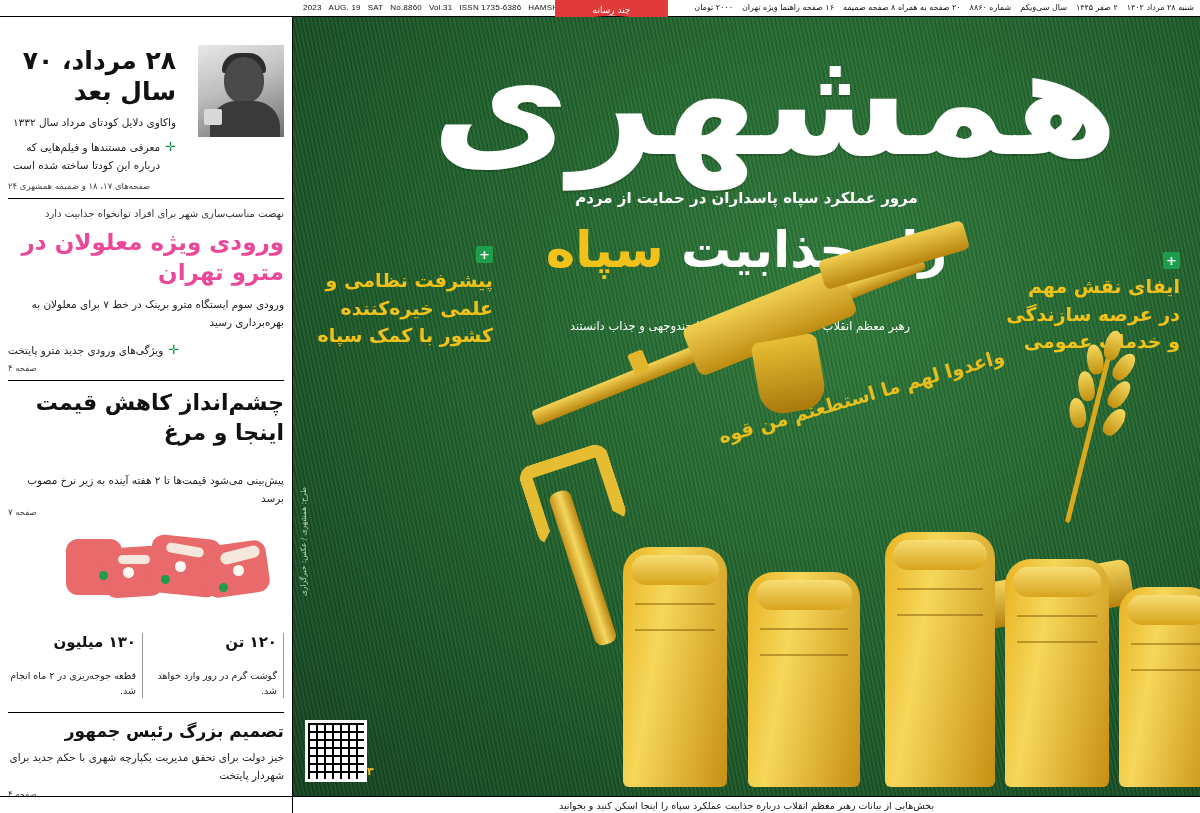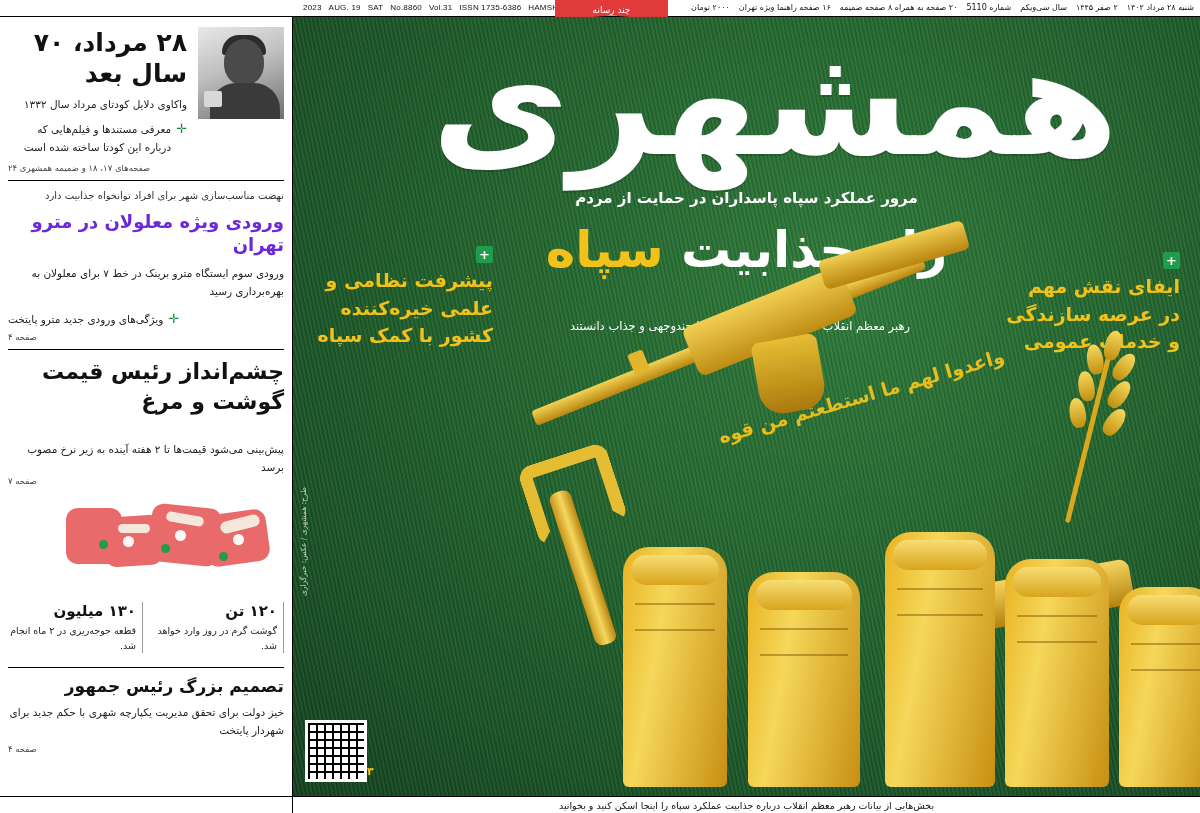--- a/index.html
+++ b/index.html
@@ -36,31 +36,31 @@
     position:absolute;top:17px;left:0;width:292px;height:796px;
     background:#fff;box-sizing:border-box;padding:4px 8px 0 8px;
     direction:rtl;
   }
   .divider-v{
     position:absolute;top:17px;left:292px;width:1px;height:796px;background:#000;
   }
   .hr{border:0;border-top:1px solid #000;margin:7px 0 7px 0;}
 
   .ttl-xl{font-size:25px;font-weight:bold;line-height:1.25;text-align:right;color:#111;}
-  .ttl-lg{font-size:18px;font-weight:bold;line-height:1.3;text-align:right;color:#6d28d9;}
+  .ttl-lg{font-size:23px;font-weight:bold;line-height:1.3;text-align:right;color:#ec4899;}
   .ttl-md{font-size:22px;font-weight:bold;line-height:1.35;text-align:right;color:#111;}
   .ttl-sm{font-size:17px;font-weight:bold;line-height:1.35;text-align:right;color:#111;}
   .sub{font-size:10.5px;line-height:1.7;text-align:right;color:#222;}
   .kicker{font-size:10px;line-height:1.6;text-align:right;color:#333;}
   .green{color:#0a8a3c;}
   .plusline{display:flex;gap:5px;align-items:flex-start;justify-content:flex-end;direction:rtl;}
   .plus{color:#0a8a3c;font-weight:bold;font-size:13px;line-height:1.2;}
   .pgref{font-size:8.5px;color:#444;text-align:left;direction:rtl;}
 
-  .story1{display:flex;gap:11px;direction:rtl;margin-top:6px;}
+  .story1{display:flex;gap:22px;direction:rtl;margin-top:24px;}
   .portrait{
     width:86px;height:92px;flex:0 0 86px;
     background:linear-gradient(160deg,#e8e8e8 0%,#bdbdbd 45%,#6f6f6f 100%);
     position:relative;overflow:hidden;border:0;
   }
   .portrait .head{
     position:absolute;left:26px;top:12px;width:40px;height:46px;border-radius:50% 50% 45% 45%;
     background:#4a4a4a;
   }
   .portrait .hair{position:absolute;left:24px;top:8px;width:44px;height:20px;border-radius:22px 22px 4px 4px;background:#2c2c2c;}
@@ -87,21 +87,21 @@
   .b2{right:88px;top:30px;}
   .b3{right:140px;top:36px;}
   .greendot{position:absolute;width:9px;height:9px;border-radius:50%;background:#1f9d4d;}
   .gd1{right:46px;top:52px;}
   .gd2{right:104px;top:44px;}
   .gd3{right:166px;top:40px;}
 
   .stats{display:flex;direction:rtl;justify-content:space-between;gap:6px;margin-top:14px;}
   .stat{flex:1;text-align:right;}
   .stat .num{font-size:15px;font-weight:bold;color:#111;line-height:1.2;}
-  .stat .txt{font-size:9.5px;line-height:1.5;color:#222;margin-top:4px;}
+  .stat .txt{font-size:9.5px;line-height:1.5;color:#222;margin-top:18px;}
   .stat-sep{width:1px;background:#999;}
 
   
   .cover{
     position:absolute;top:17px;left:293px;width:907px;height:779px;
     background:
       repeating-linear-gradient(78deg, rgba(0,0,0,.07) 0 2px, rgba(255,255,255,.05) 2px 4px),
       radial-gradient(ellipse at 60% 35%, #2f7a3a 0%, #1f5e2b 55%, #14421f 100%);
     overflow:hidden;
   }
@@ -218,21 +218,21 @@
       <span>No.8860</span>
       <span>SAT</span>
       <span>AUG. 19</span>
       <span>2023</span>
     </div>
     <div class="mh-logo-red">چند رسانه</div>
     <div class="mh-right">
       <span>شنبه ۲۸ مرداد ۱۴۰۲</span>
       <span>۲ صفر ۱۴۴۵</span>
       <span>سال سی‌ویکم</span>
-      <span>شماره 5110</span>
+      <span>شماره ۸۸۶۰</span>
       <span>۲۰ صفحه به همراه ۸ صفحه ضمیمه</span>
       <span>۱۶ صفحه راهنما ویژه تهران</span>
       <span>۲۰۰۰ تومان</span>
     </div>
   </div>
 
   <div class="left-col">
 
     <div>
       <div class="story1">
@@ -263,21 +263,21 @@
       <div class="plusline" style="margin-top:10px">
         <span class="plus">✛</span>
         <span class="sub">ویژگی‌های ورودی جدید مترو پایتخت</span>
       </div>
       <div class="pgref" style="margin-top:4px">صفحه ۴</div>
     </div>
 
     <hr class="hr">
 
     <div>
-      <div class="ttl-md">چشم‌انداز رئیس قیمت گوشت و مرغ</div>
+      <div class="ttl-md">چشم‌انداز کاهش قیمت اینجا و مرغ</div>
       <div class="sub" style="margin-top:24px">پیش‌بینی می‌شود قیمت‌ها تا ۲ هفته آینده به زیر نرخ مصوب برسد</div>
       <div class="pgref" style="margin-top:0">صفحه ۷</div>
 
       <div class="meat-wrap">
         <div class="meat">
           <div class="cut c4"></div>
           <div class="cut c3"></div>
           <div class="cut c2"></div>
           <div class="cut c1"></div>
           <div class="fat f1"></div>

